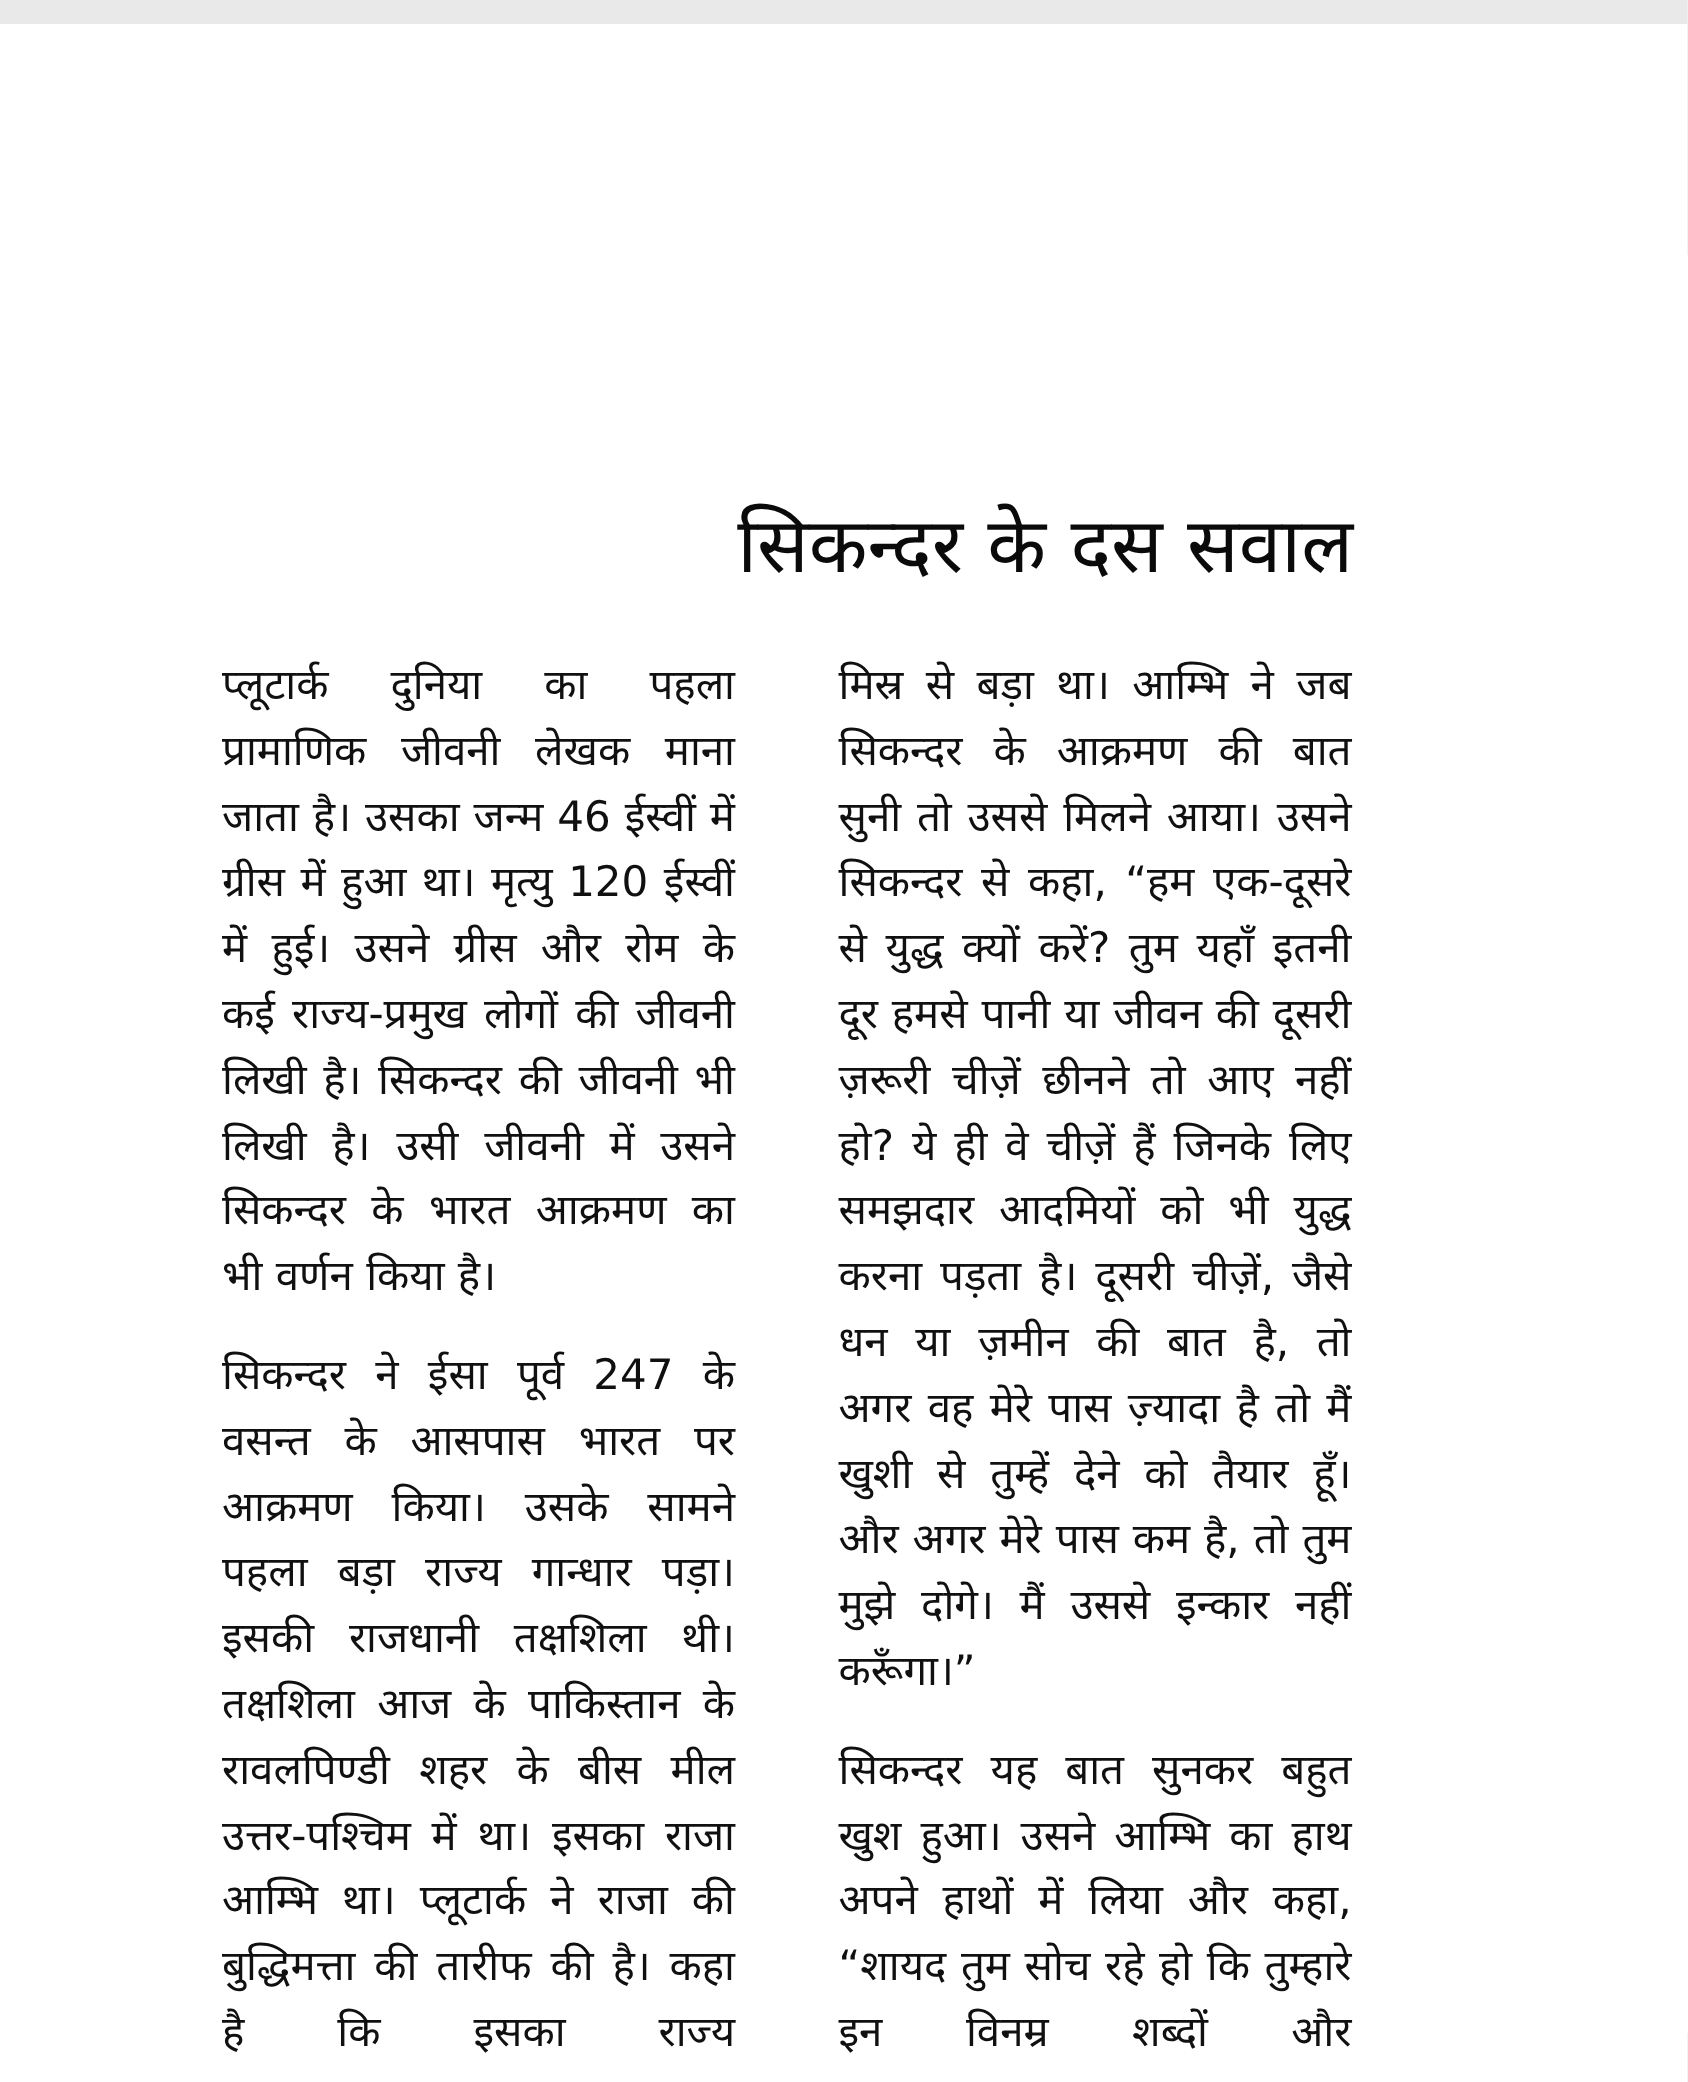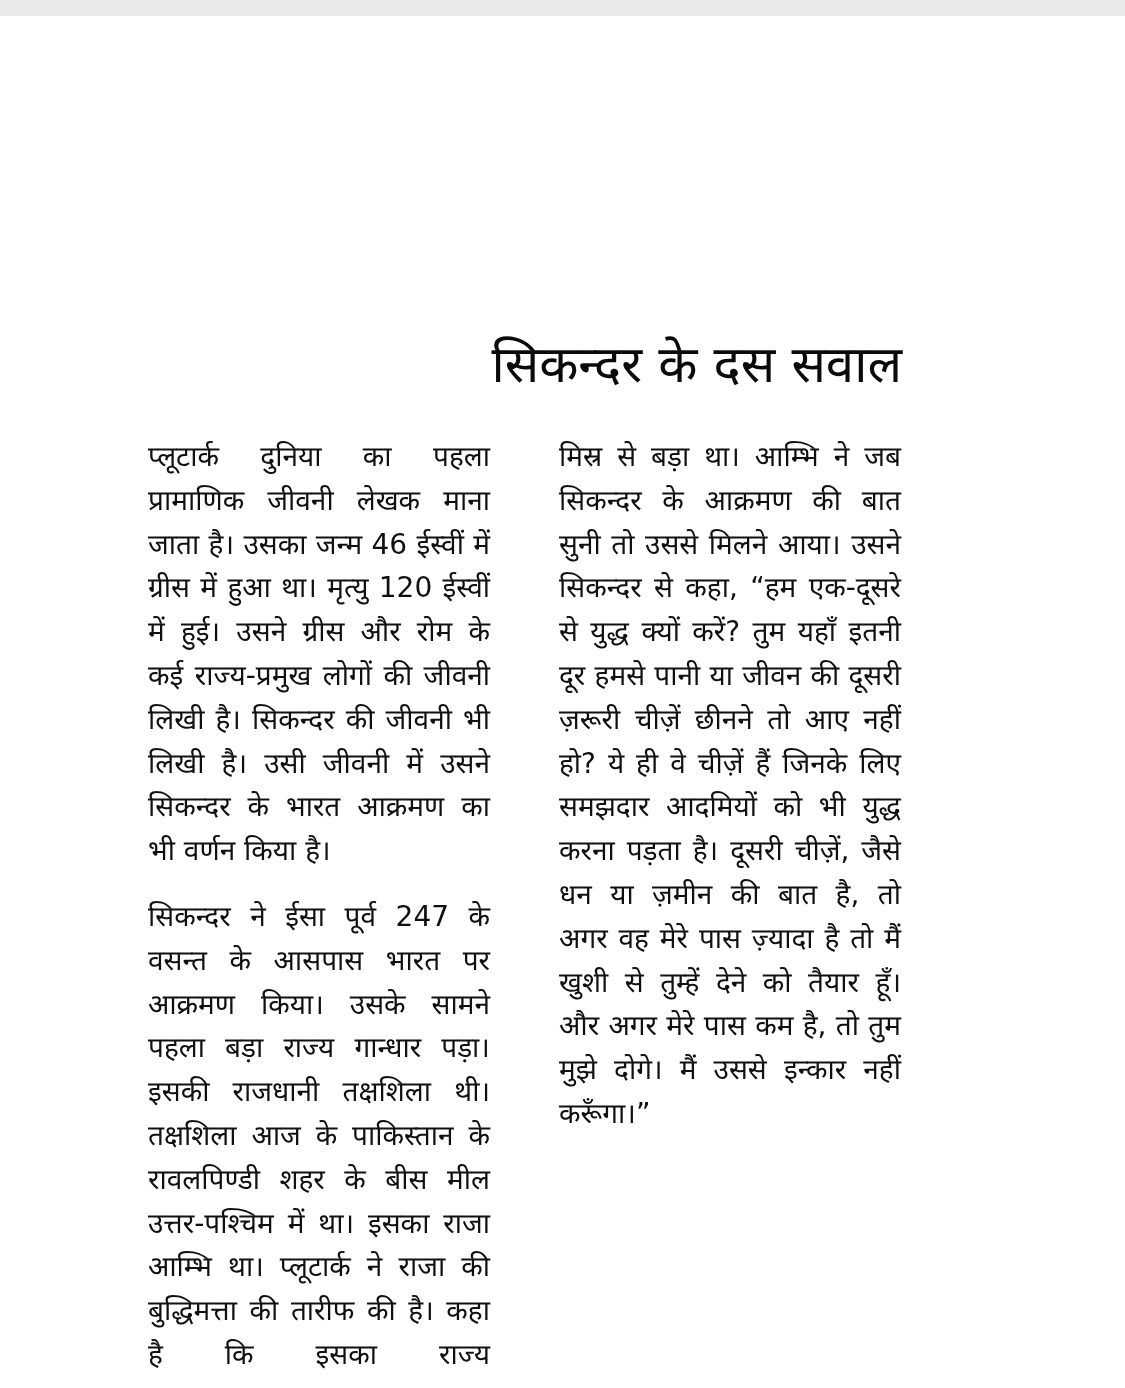--- a/index.html
+++ b/index.html
@@ -61,15 +61,16 @@
 <div class="page">
   <h1 class="chapter-title">सिकन्दर के दस सवाल</h1>
 
   <div class="columns">
     <div class="col">
       <p>प्लूटार्क दुनिया का पहला प्रामाणिक जीवनी लेखक माना जाता है। उसका जन्म 46 ईस्वीं में ग्रीस में हुआ था। मृत्यु 120 ईस्वीं में हुई। उसने ग्रीस और रोम के कई राज्य-प्रमुख लोगों की जीवनी लिखी है। सिकन्दर की जीवनी भी लिखी है। उसी जीवनी में उसने सिकन्दर के भारत आक्रमण का भी वर्णन किया है।</p>
       <p class="continued">सिकन्दर ने ईसा पूर्व 247 के वसन्त के आसपास भारत पर आक्रमण किया। उसके सामने पहला बड़ा राज्य गान्धार पड़ा। इसकी राजधानी तक्षशिला थी। तक्षशिला आज के पाकिस्तान के रावलपिण्डी शहर के बीस मील उत्तर-पश्चिम में था। इसका राजा आम्भि था। प्लूटार्क ने राजा की बुद्धिमत्ता की तारीफ की है। कहा है कि इसका राज्य</p>
     </div>
     <div class="col">
       <p>मिस्र से बड़ा था। आम्भि ने जब सिकन्दर के आक्रमण की बात सुनी तो उससे मिलने आया। उसने सिकन्दर से कहा, “हम एक-दूसरे से युद्ध क्यों करें? तुम यहाँ इतनी दूर हमसे पानी या जीवन की दूसरी ज़रूरी चीज़ें छीनने तो आए नहीं हो? ये ही वे चीज़ें हैं जिनके लिए समझदार आदमियों को भी युद्ध करना पड़ता है। दूसरी चीज़ें, जैसे धन या ज़मीन की बात है, तो अगर वह मेरे पास ज़्यादा है तो मैं खुशी से तुम्हें देने को तैयार हूँ। और अगर मेरे पास कम है, तो तुम मुझे दोगे। मैं उससे इन्कार नहीं करूँगा।”</p>
+      <p class="continued">सिकन्दर यह बात सुनकर बहुत खुश हुआ। उसने आम्भि का हाथ अपने हाथों में लिया और कहा, “शायद तुम सोच रहे हो कि तुम्हारे इन विनम्र शब्दों और</p>
     </div>
   </div>
 </div>
 
 </body></html>

